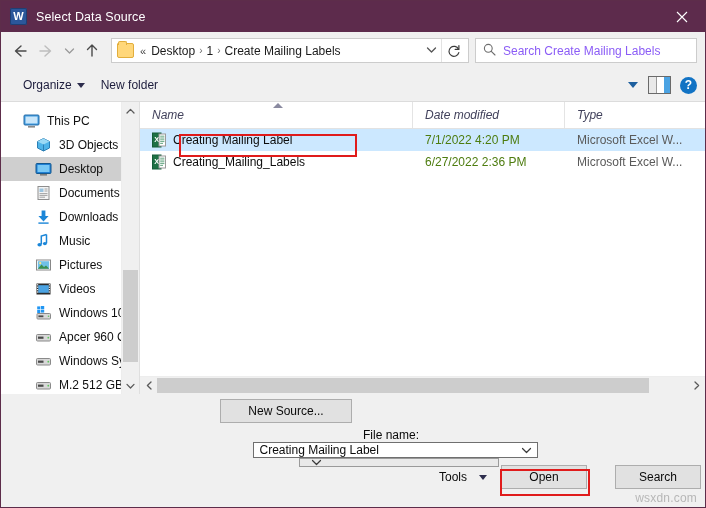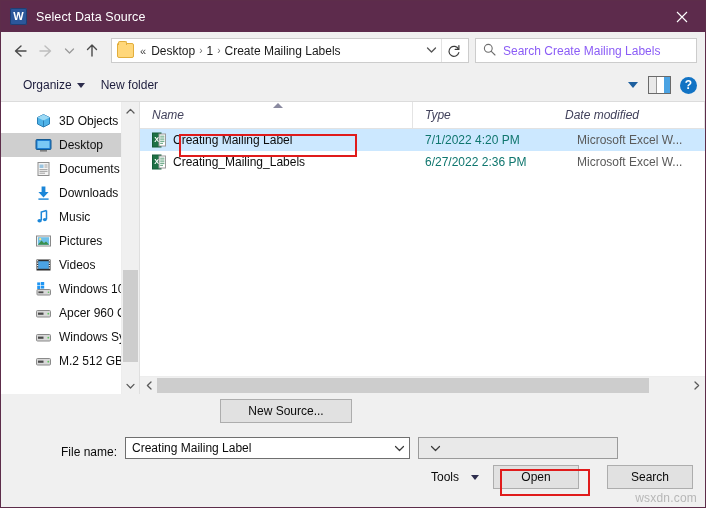--- a/index.html
+++ b/index.html
@@ -303,21 +303,21 @@
   .row {
     height: 22px;
     display: flex;
     align-items: center;
     font-size: 12px;
     color: #0d0d0d;
   }
   .row.selected { background: #cce8ff; }
   .cell { padding-left: 12px; box-sizing:border-box; display:flex; align-items:center; }
   .cell.name { width: 273px; }
-  .cell.date { width: 152px; color:#0f766e; }
+  .cell.date { width: 152px; color:#4d7c0f; }
   .cell.type { flex:1; color:#5a5a5a; white-space:nowrap; overflow:hidden;}
   .xls-ico {
     width: 14px; height: 16px;
     margin-right: 7px;
     flex: 0 0 auto;
     position: relative;
   }
 
   
   .hscroll {
@@ -361,23 +361,24 @@
     border: 1px solid #adadad;
     height: 24px;
     display: flex;
     align-items: center;
     justify-content: center;
     box-sizing: border-box;
   }
   .btn.newsource { width: 132px; margin-left: 48px; }
   .filename-row {
     display: flex;
-    align-items: flex-end;
+    align-items: center;
     height: 31px;
-    padding-left: 60px;
+    padding-left: 84px;
+    flex-direction: column;
   }
   .fn-label {
     font-size: 12px;
     color: #0a0a0a;
     margin-right: 8px;
   }
   .combo {
     height: 22px;
     background: #ffffff;
     border: 1px solid #6f6f6f;
@@ -398,21 +399,21 @@
     width: 200px;
     margin-left: 8px;
     background: #e9e9e9;
     border: 1px solid #9a9a9a;
   }
   .buttons-row {
     display: flex;
     align-items: center;
     justify-content: flex-end;
     height: 36px;
-    padding-right: 12px;
+    padding-right: 4px;
     gap: 0;
   }
   .tools {
     display: flex; align-items: center;
     font-size: 12px; color:#0a0a0a;
     margin-right: 14px;
     gap: 12px;
   }
   .btn.open { width: 86px; }
   .btn.cancel { width: 86px; margin-left: 28px; }
@@ -523,20 +524,30 @@
         <i></i>
         <i></i>
         <i></i>
       </div>
     <div class="help-icon">?</div>
   </div>
 
   <div class="body">
 
     <div class="sidebar">
+      <div class="side-item">
+        <span class="side-ico">
+          <svg width="17" height="16" viewBox="0 0 17 16">
+              <rect x="1" y="2" width="15" height="10" rx="1" fill="#3d9ae0" stroke="#2b6fa8"></rect>
+              <rect x="2.5" y="3.5" width="12" height="7" fill="#c9e6fa"></rect>
+              <rect x="5" y="13" width="7" height="1.6" fill="#8a8a8a"></rect>
+            </svg>
+        </span>
+        <span class="side-label">This PC</span>
+      </div>
 
       <div class="side-item indent">
         <span class="side-ico">
           <svg width="17" height="16" viewBox="0 0 17 16">
               <path d="M8.5 1.5 L14.5 4.5 L14.5 11 L8.5 14 L2.5 11 L2.5 4.5 Z" fill="#4eb3e8" stroke="#2b7fb5"></path>
               <path d="M8.5 1.5 L14.5 4.5 L8.5 7.5 L2.5 4.5 Z" fill="#9bd9f5"></path>
               <path d="M8.5 7.5 V14" stroke="#2b7fb5"></path>
             </svg>
         </span>
         <span class="side-label">3D Objects</span>
@@ -682,25 +693,25 @@
         </div>
       </div>
     </div>
 
     <div class="filepane">
       <div class="colhead">
         <div class="col name">
           <span class="sort-asc"></span>
           <span>Name</span>
         </div>
+        <div class="col date">
+          <span>Date modified</span>
+        </div>
         <div class="col type">
           <span>Type</span>
-        </div>
-        <div class="col date">
-          <span>Date modified</span>
         </div>
       </div>
 
       <div class="rows">
         <div class="row selected">
           <div class="cell name">
             <span class="xls-ico">
               <svg width="14" height="16" viewBox="0 0 14 16">
                   <rect x="0.5" y="1" width="8.5" height="14" fill="#1e7145" stroke="#155c38"></rect>
                   <text x="4.7" y="10.4" font-size="7.5" font-family="Liberation Sans, sans-serif" fill="#ffffff" text-anchor="middle" font-weight="bold">X</text>

